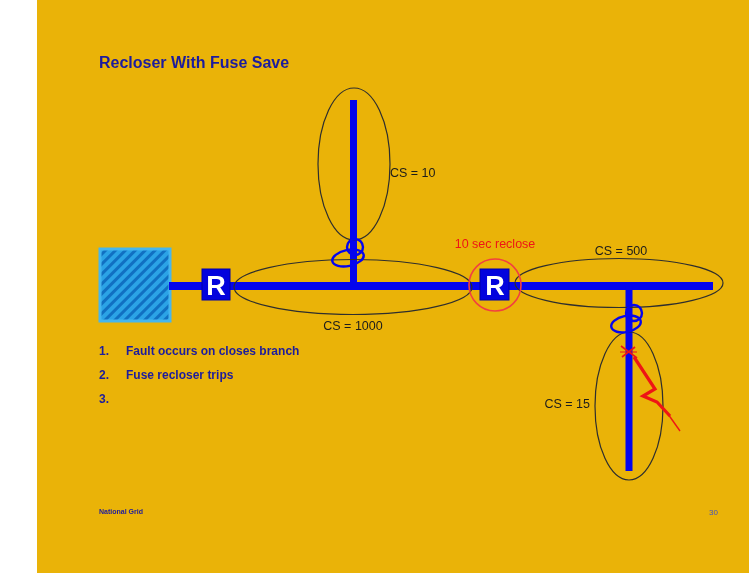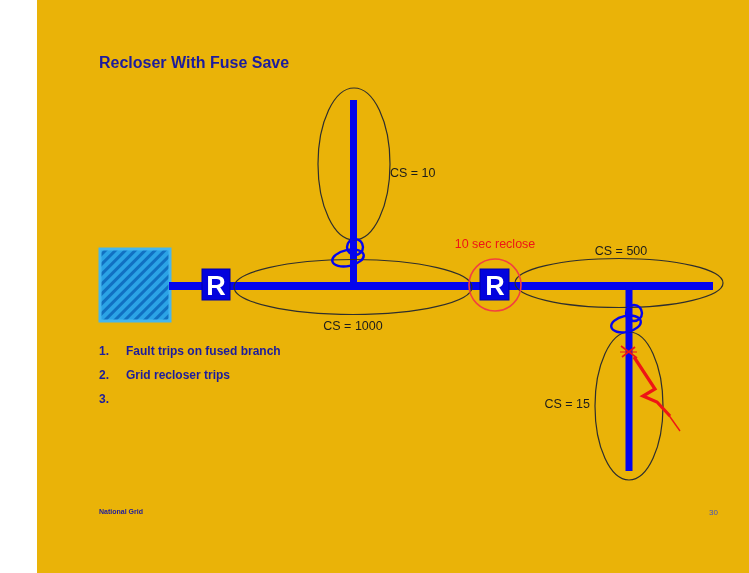--- a/index.html
+++ b/index.html
@@ -146,25 +146,25 @@
     <text class="lbl" x="353" y="177" text-anchor="start">CS = 10</text>
     <text class="lbl" x="316" y="330" text-anchor="middle">CS = 1000</text>
     <text class="lbl" x="584" y="255" text-anchor="middle">CS = 500</text>
     <text class="lbl" x="553" y="408" text-anchor="end">CS = 15</text>
     <text class="note" x="458" y="248" text-anchor="middle">10 sec reclose</text>
   </svg>
 
   <div class="steps">
     <div class="step-row">
       <span class="step-num">1.</span>
-      <span class="step-text">Fault trips on fused branch</span>
+      <span class="step-text">Fault occurs on closes branch</span>
     </div>
     <div class="step-row">
       <span class="step-num">2.</span>
-      <span class="step-text">Grid recloser trips</span>
+      <span class="step-text">Fuse recloser trips</span>
     </div>
     <div class="step-row">
       <span class="step-num">3.</span>
     </div>
   </div>
 
   <div class="footer-brand">National Grid</div>
   <div class="footer-page">30</div>
 
 </div>

